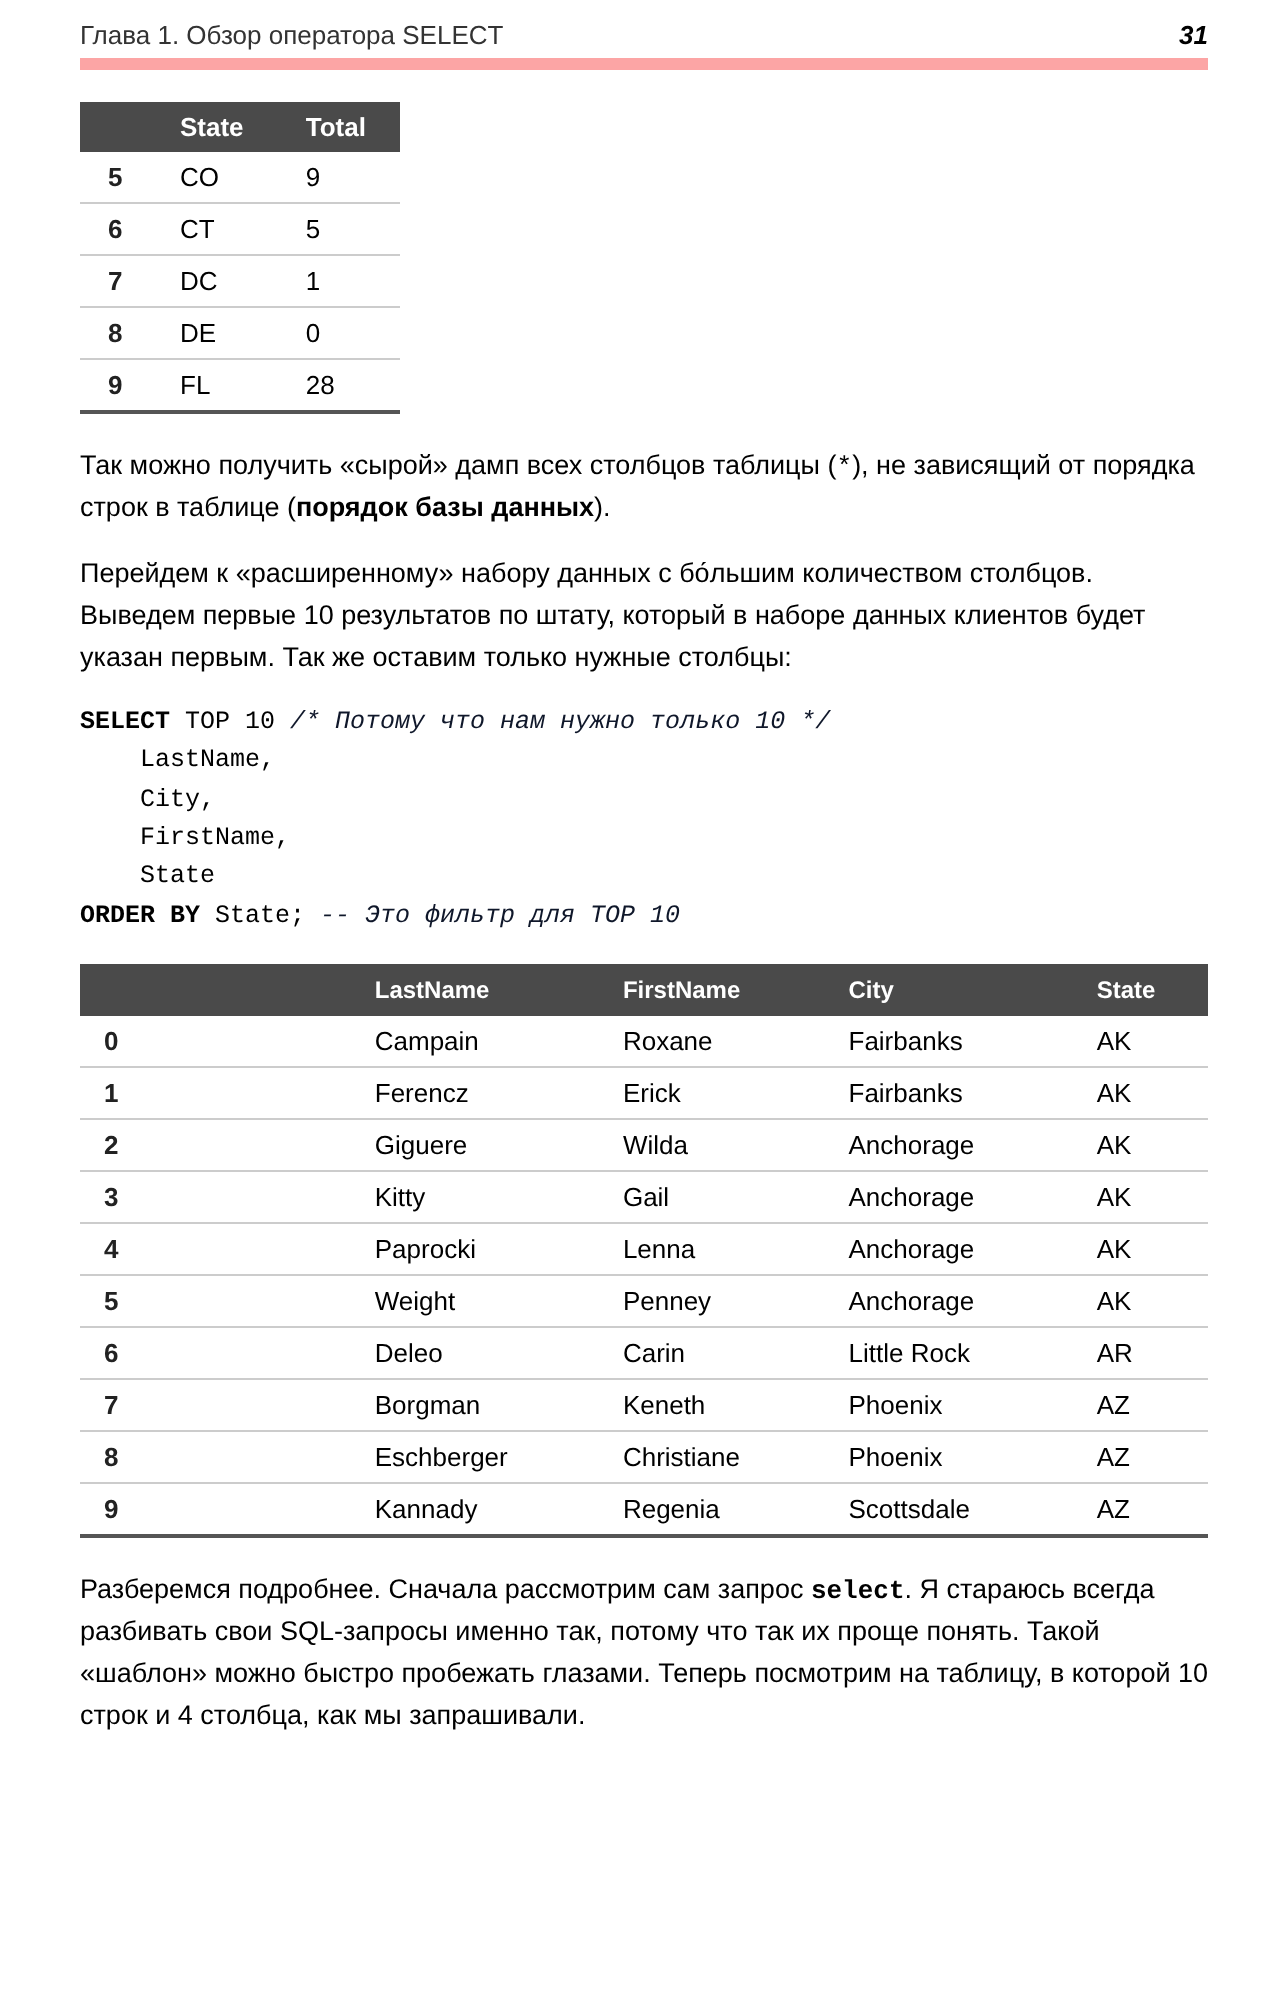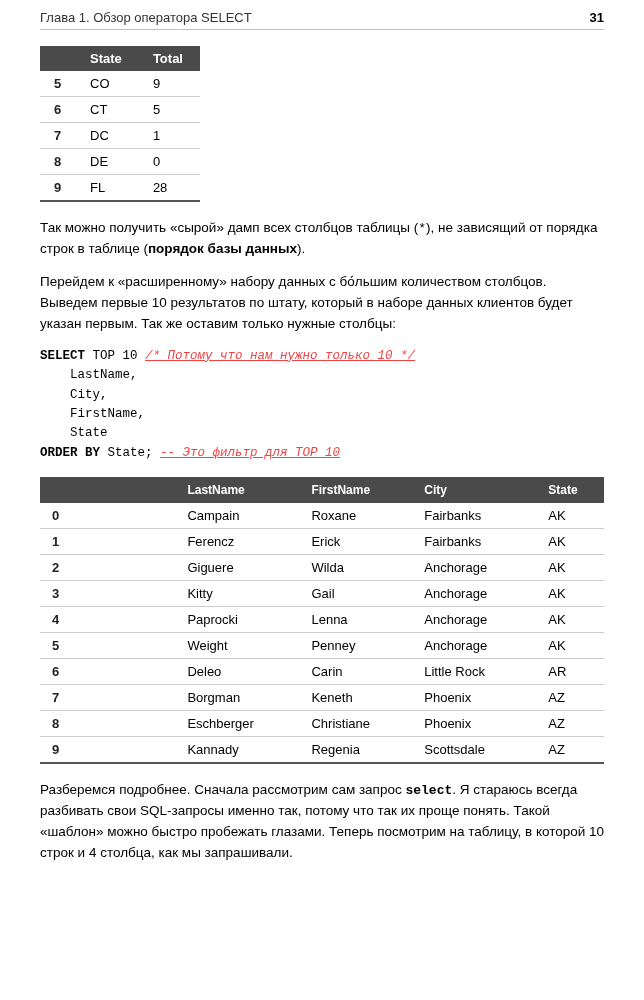--- a/index.html
+++ b/index.html
@@ -17,34 +17,35 @@
       width: 644px;
       padding: 10px 40px 20px 40px;
       position: relative;
     }
 
     
     .page-header {
       display: flex;
       justify-content: space-between;
       align-items: center;
-      border-bottom: 1px solid #fca5a5;
+      border-bottom: 6px solid #fca5a5;
       padding-bottom: 4px;
       margin-bottom: 16px;
     }
     .chapter-title {
       font-size: 13px;
       font-family: Arial, sans-serif;
       color: #333;
     }
     .page-number {
       font-size: 13px;
       font-family: Arial, sans-serif;
       font-weight: bold;
       color: #000;
+      font-style: italic;
     }
 
     
     .table-container {
       margin-bottom: 16px;
     }
 
     table {
       border-collapse: collapse;
       font-family: Arial, sans-serif;
@@ -103,22 +104,21 @@
       margin-bottom: 14px;
       color: #000;
     }
 
     .code-block .kw {
       font-weight: bold;
     }
 
     .code-block .comment {
       font-style: italic;
-      color: #ef4444;
-      text-decoration: underline;
+      color: #0f172a;
     }
 
     
     .large-table {
       width: 100%;
       margin-bottom: 16px;
     }
 
     .large-table th {
       background: #4a4a4a;

